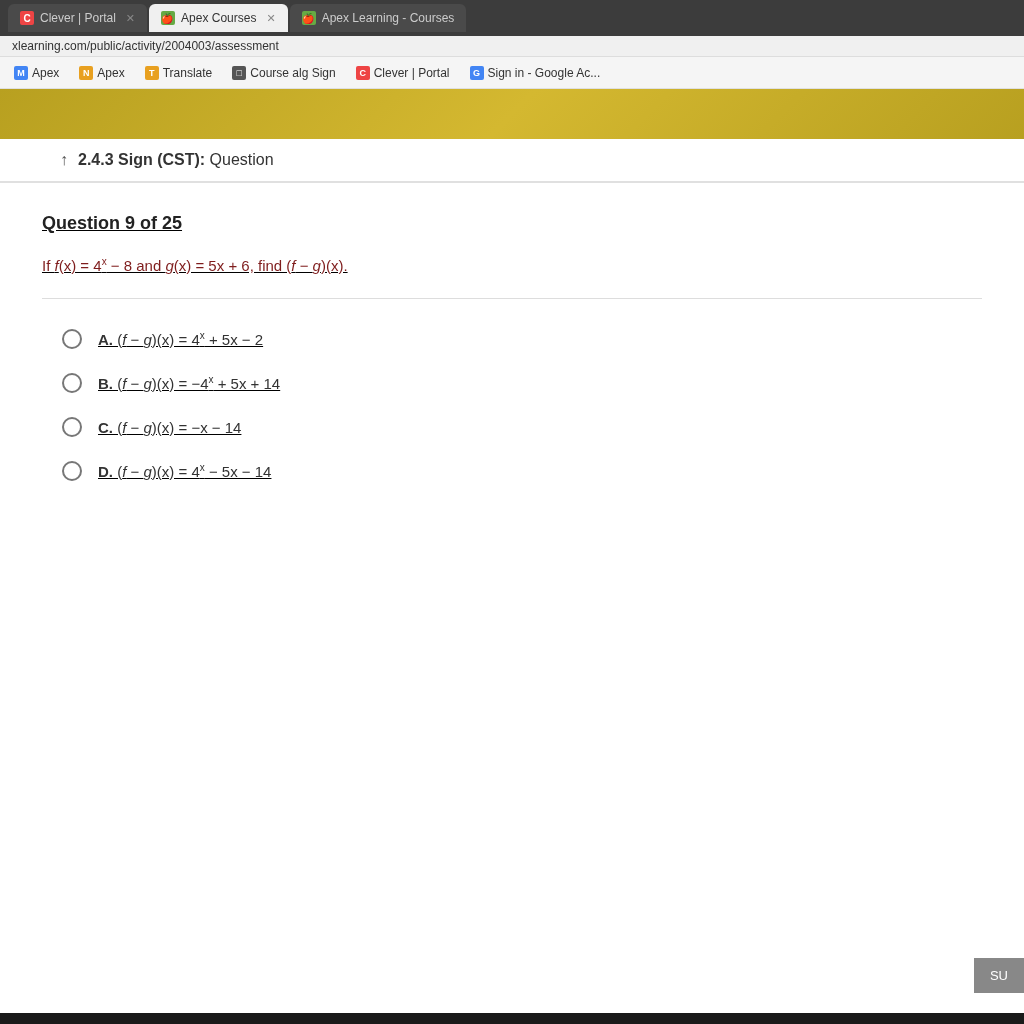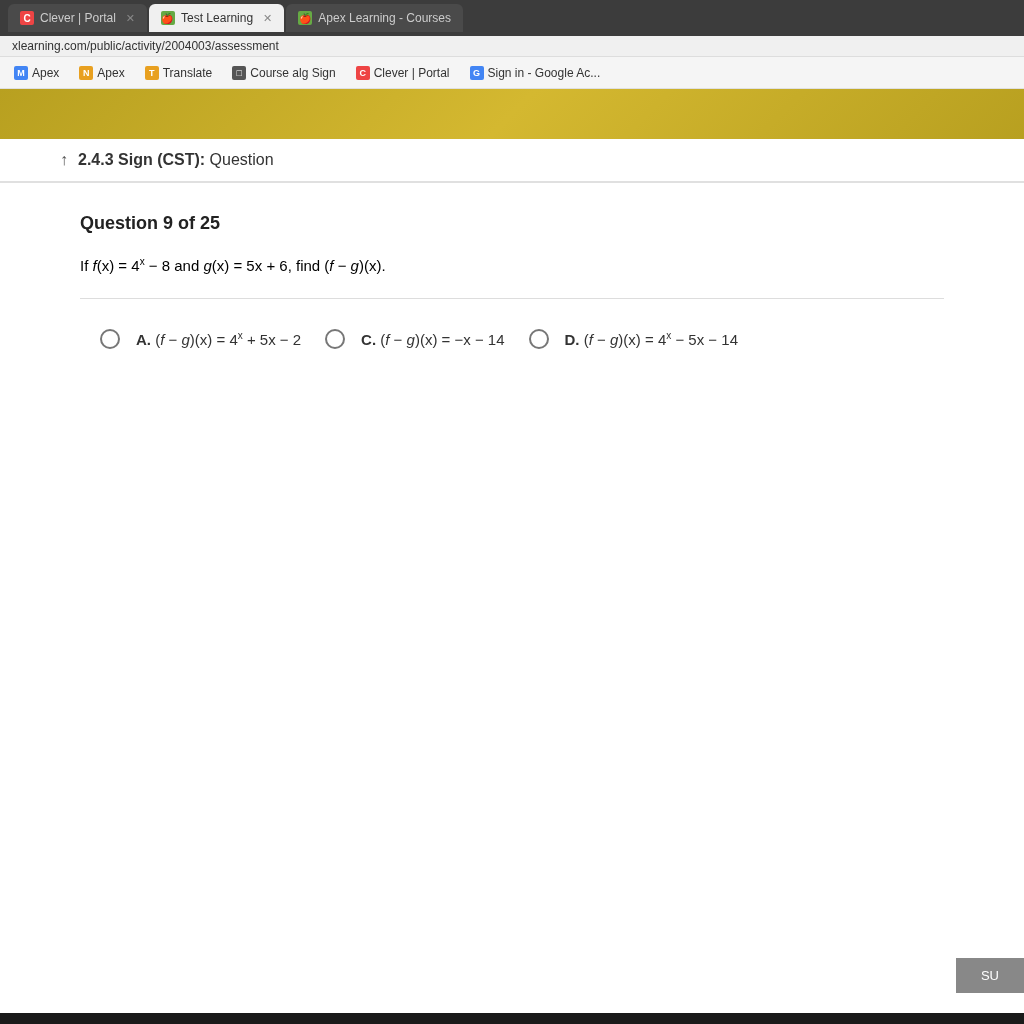--- a/index.html
+++ b/index.html
@@ -150,47 +150,48 @@
     }
 
     .test-title {
       font-size: 16px;
       color: #333;
     }
 
     .question-area {
       background: #ffffff;
       margin: 0;
-      padding: 30px 80px;
+      padding: 30px 42px;
       flex: 1;
+      text-decoration: underline;
     }
 
     .question-number {
       font-size: 18px;
       font-weight: bold;
       color: #222;
       margin-bottom: 20px;
     }
 
     .question-text {
       font-size: 15px;
-      color: #000000;
+      color: #7f1d1d;
       margin-bottom: 8px;
       line-height: 1.6;
     }
 
     .divider {
       border: none;
       border-top: 1px solid #ddd;
       margin: 20px 0;
     }
 
     .answer-options {
       display: flex;
-      flex-direction: row;
+      flex-direction: column;
       gap: 24px;
       padding: 10px 20px;
     }
 
     .answer-option {
       display: flex;
       align-items: center;
       gap: 16px;
       cursor: pointer;
     }
@@ -217,21 +218,21 @@
       font-size: 10px;
       vertical-align: super;
     }
 
     .submit-btn {
       position: absolute;
       bottom: 20px;
       right: 0;
       background: #888;
       color: white;
-      padding: 10px 25px;
+      padding: 10px 16px;
       font-size: 13px;
       border: none;
       cursor: pointer;
     }
 
     .page-wrapper {
       position: relative;
     }
   </style>
 </head>
@@ -240,21 +241,21 @@
 <div class="browser-chrome">
 
   <div class="tab-bar">
     <div class="tab">
       <span class="tab-icon clever">C</span>
       <span>Clever | Portal</span>
       <span class="tab-close">✕</span>
     </div>
     <div class="tab active">
       <span class="tab-icon apex">🍎</span>
-      <span>Test Learning</span>
+      <span>Apex Courses</span>
       <span class="tab-close">✕</span>
     </div>
     <div class="tab">
       <span class="tab-icon apex2">🍎</span>
       <span>Apex Learning - Courses</span>
     </div>
   </div>
 
   <div class="address-bar-row">
     <span>xlearning.com/public/activity/2004003/assessment</span>
@@ -312,20 +313,26 @@
 
       <div class="answer-options">
 
         <div class="answer-option">
           <div class="radio-circle"></div>
           <span class="answer-label">
             <strong>A.</strong> (<em>f</em> − <em>g</em>)(x) = 4<sup>x</sup> + 5x − 2
           </span>
         </div>
 
+        <div class="answer-option">
+          <div class="radio-circle"></div>
+          <span class="answer-label">
+            <strong>B.</strong> (<em>f</em> − <em>g</em>)(x) = −4<sup>x</sup> + 5x + 14
+          </span>
+        </div>
 
         <div class="answer-option">
           <div class="radio-circle"></div>
           <span class="answer-label">
             <strong>C.</strong> (<em>f</em> − <em>g</em>)(x) = −x − 14
           </span>
         </div>
 
         <div class="answer-option">
           <div class="radio-circle"></div>

